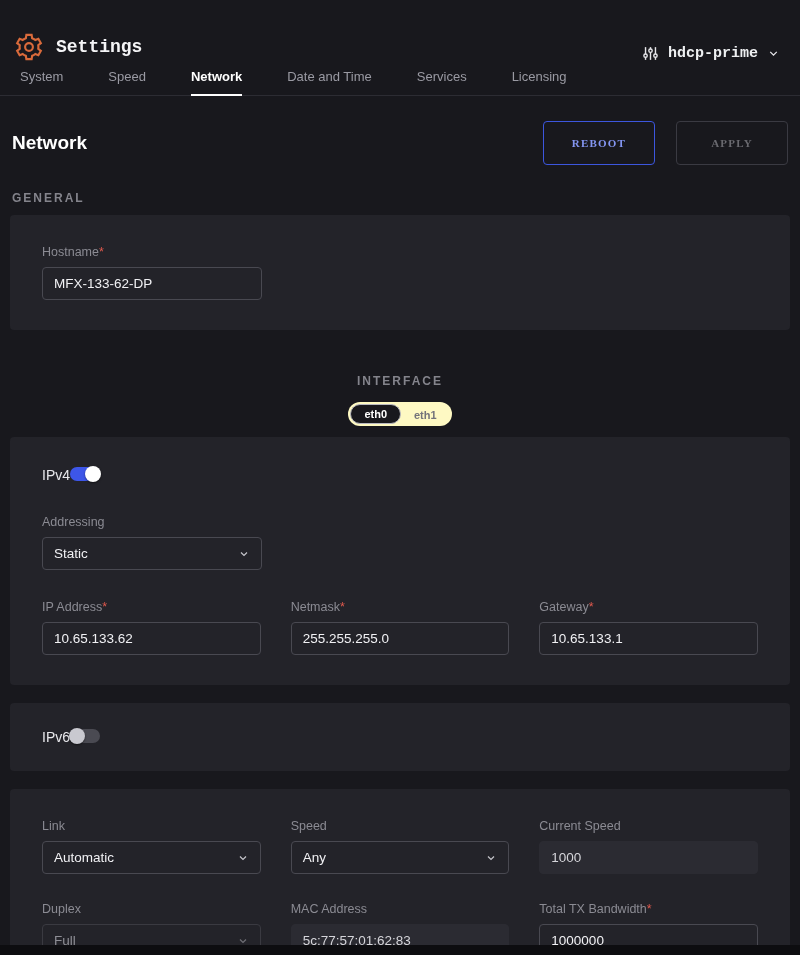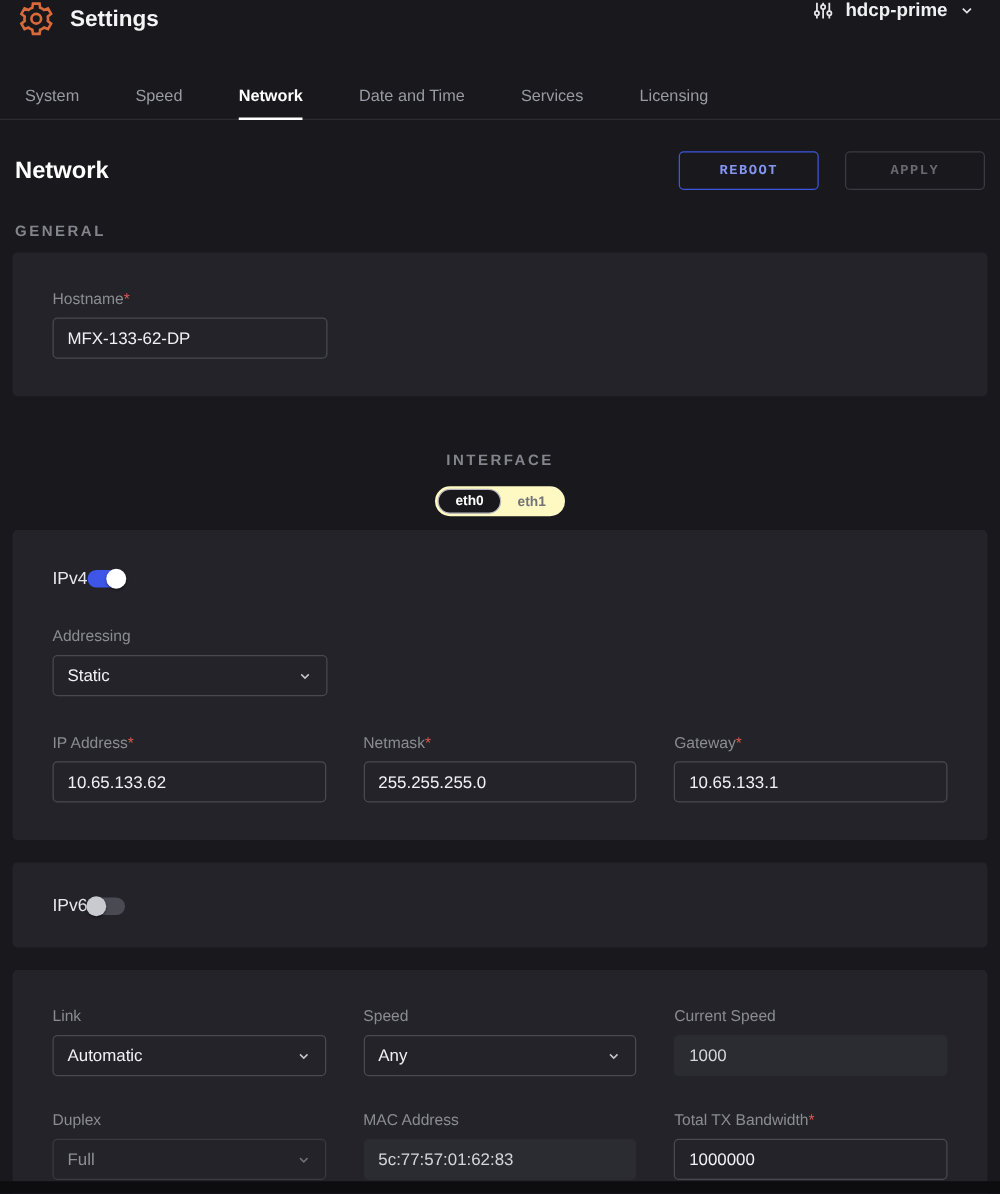--- a/index.html
+++ b/index.html
@@ -9,23 +9,24 @@
     font-family: "Liberation Sans", sans-serif;
     color: #e9e9ee;
     overflow: hidden;
     position: relative;
   }
 
   
   .header {
     height: 62px;
     display: flex;
-    align-items: flex-start;
+    align-items: flex-end;
     justify-content: space-between;
     padding: 0 20px 0 14px;
+    font-family: Liberation Mono, monospace;
   }
   .header-left { display: flex; align-items: center; gap: 12px; }
   .app-title { font-size: 18px; font-weight: bold; color: #f4f4f6; }
   .header-right {
     display: flex; align-items: center; gap: 9px;
     cursor: pointer;
   }
   .device-name { font-size: 15px; font-weight: bold; color: #eef0f2; }
 
   
@@ -59,29 +60,29 @@
   .page-head {
     display: flex;
     justify-content: space-between;
     align-items: center;
     margin-top: 25px;
     padding: 0 2px;
   }
   .page-title { font-size: 19px; font-weight: bold; color: #ffffff; }
   .btn-row { display: flex; gap: 21px; }
   .btn {
-    width: 112px; height: 31px;
+    width: 112px; height: 44px;
     border-radius: 4px;
     background: transparent;
     font-size: 11px;
     font-weight: bold;
     letter-spacing: 1.2px;
     display: flex; align-items: center; justify-content: center;
     cursor: pointer;
-    font-family: Liberation Mono, monospace;
+    font-family: Liberation Serif, serif;
   }
   .btn-reboot { border: 1px solid #3c56de; color: #8496f2; }
   .btn-apply  { border: 1px solid #3a3a42; color: #69696f; }
 
   .section-label {
     font-size: 12px;
     font-weight: 600;
     letter-spacing: 2px;
     color: #84848c;
     margin: 26px 2px 10px 2px;
@@ -167,21 +168,21 @@
     cursor: pointer;
   }
   .pill.active {
     background: #18181d;
     border: 1px solid #b8b8c0;
     color: #ffffff;
   }
   .pill.inactive { color: #73737a; }
 
   
-  .toggle-row { display: flex; align-items: flex-end; }
+  .toggle-row { display: flex; align-items: flex-start; }
   .toggle-label { font-size: 14px; color: #e8e8ec; }
   .toggle {
     width: 30px; height: 14px;
     border-radius: 7px;
     position: relative;
     cursor: pointer;
   }
   .toggle.on  { background: #3d56e8; }
   .toggle.off { background: #4a4a52; }
   .knob {

